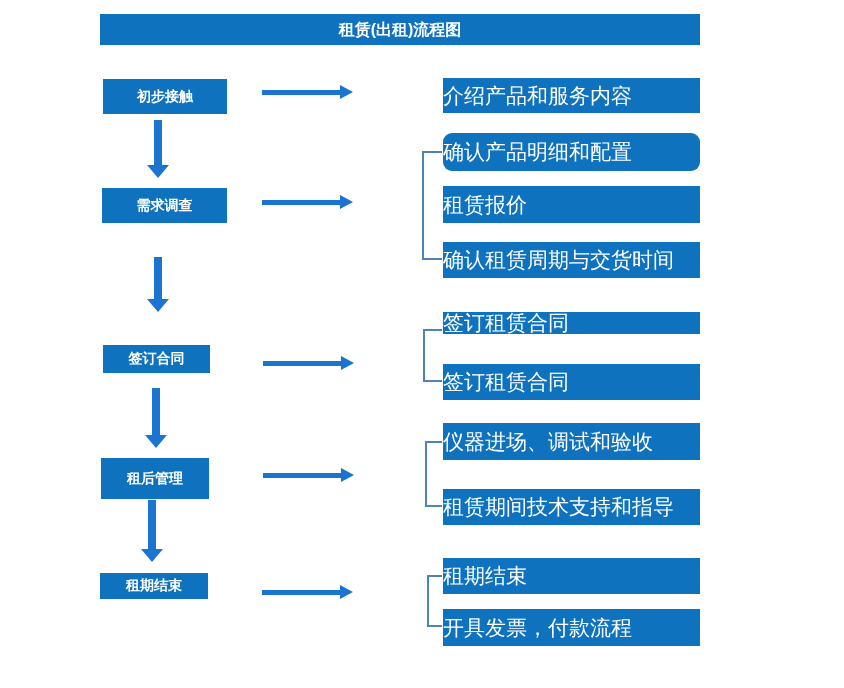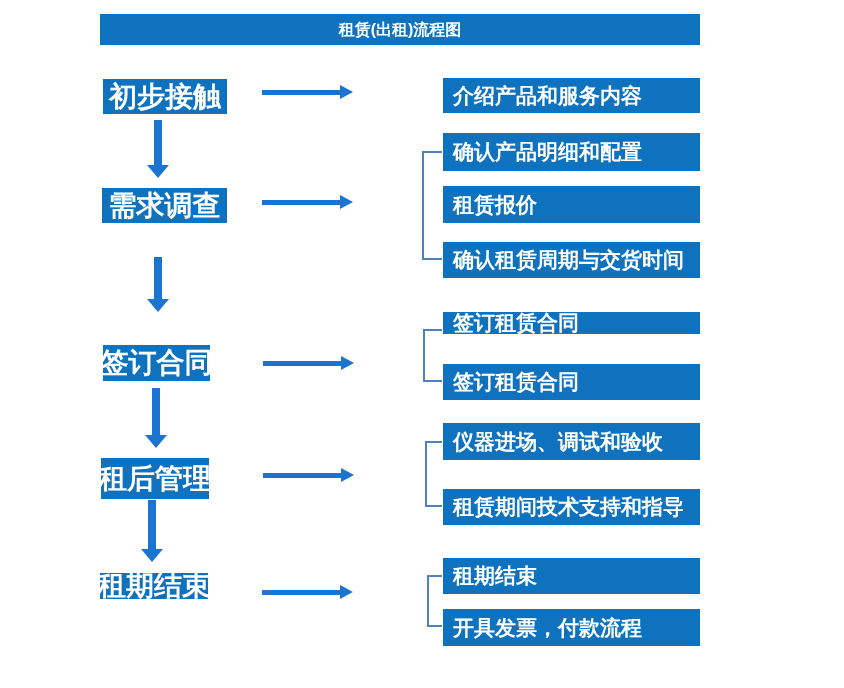--- a/index.html
+++ b/index.html
@@ -24,33 +24,32 @@
     background: var(--box-blue);
     color: var(--text-white);
     font-size: 16px; font-weight: bold;
     text-align: center; line-height: 31px;
     white-space: nowrap;
   }
   .step-box {
     position: absolute;
     background: var(--box-blue);
     color: var(--text-white);
-    font-size: 28px; font-weight: bold;
+    font-size: 14px; font-weight: bold;
     text-align: center;
     display: flex; align-items: center; justify-content: center;
     white-space: nowrap;
   }
   .out-box {
     position: absolute;
     left: 443px; width: 257px;
     background: var(--box-blue);
     color: var(--text-white);
-    font-size: 21px; font-weight: bold;
+    font-size: 21px; font-weight: normal;
     display: flex; align-items: center;
-    padding-left: 10px;
     white-space: nowrap;
     overflow: hidden;
   }
   
   .harrow { position: absolute; width: 91px; height: 14px; }
   .harrow .shaft {
     position: absolute; left: 0; top: 5px; right: 12px; height: 5px;
     background: var(--arrow-blue);
   }
   .harrow .head {
@@ -80,21 +79,21 @@
 </style>
 </head>
 <body>
 
 <div id="canvas">
 
   <div class="title-bar">租赁(出租)流程图</div>
 
   <div class="step-box" style="left:103px; top:79px;  width:124px; height:35px;">初步接触</div>
   <div class="step-box" style="left:102px; top:188px; width:125px; height:35px;">需求调查</div>
-  <div class="step-box" style="left:103px; top:345px; width:107px; height:36px;">签订合同</div>
+  <div class="step-box" style="left:103px; top:345px; width:107px; height:28px;">签订合同</div>
   <div class="step-box" style="left:101px; top:458px; width:108px; height:41px;">租后管理</div>
   <div class="step-box" style="left:100px; top:573px; width:108px; height:26px;">租期结束</div>
 
   <div class="varrow" style="left:147px; top:120px; height:58px;">
     <div class="shaft"></div>
     <div class="head"></div>
   </div>
   <div class="varrow" style="left:147px; top:257px; height:55px;">
     <div class="shaft"></div>
     <div class="head"></div>
@@ -128,21 +127,21 @@
     <div class="shaft"></div>
     <div class="head"></div>
   </div>
 
   <div class="bracket" style="left:422px; top:151px; width:20px; height:109px;"></div>
   <div class="bracket" style="left:423px; top:329px; width:19px; height:53px;"></div>
   <div class="bracket" style="left:425px; top:441px; width:17px; height:66px;"></div>
   <div class="bracket" style="left:427px; top:575px; width:15px; height:52px;"></div>
 
   <div class="out-box" style="top:78px;  height:35px;">介绍产品和服务内容</div>
-  <div class="out-box" style="top:133px; height:38px;">确认产品明细和配置</div>
+  <div class="out-box" style="top:133px; height:38px;border-radius:9px;">确认产品明细和配置</div>
   <div class="out-box" style="top:186px; height:37px;">租赁报价</div>
   <div class="out-box" style="top:242px; height:36px;">确认租赁周期与交货时间</div>
   <div class="out-box" style="top:312px; height:22px;">签订租赁合同</div>
   <div class="out-box" style="top:364px; height:36px;">签订租赁合同</div>
   <div class="out-box" style="top:423px; height:37px;">仪器进场、调试和验收</div>
   <div class="out-box" style="top:489px; height:36px;">租赁期间技术支持和指导</div>
   <div class="out-box" style="top:558px; height:36px;">租期结束</div>
   <div class="out-box" style="top:609px; height:37px;">开具发票，付款流程</div>
 
 </div>

